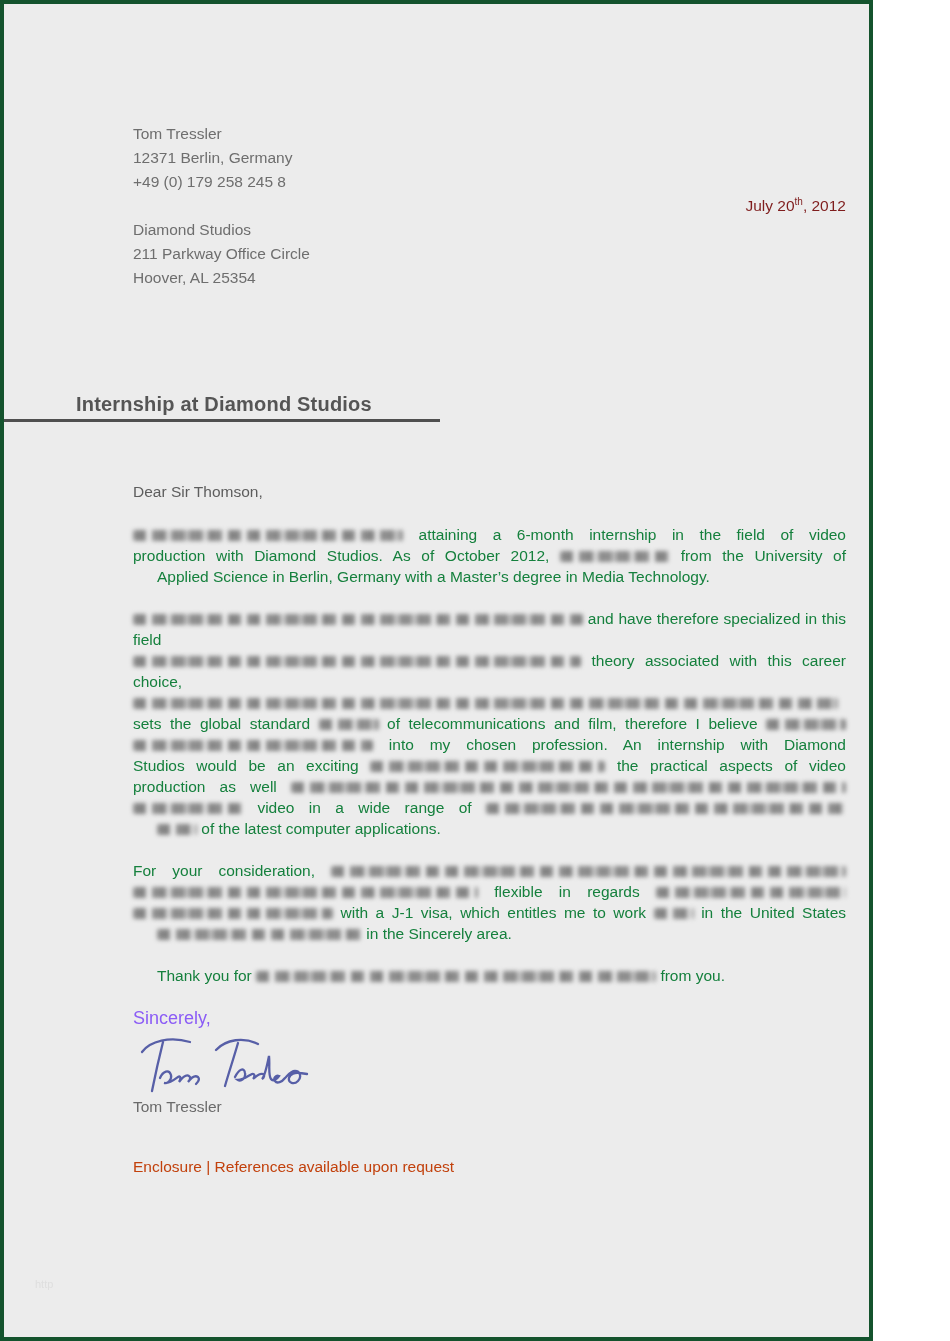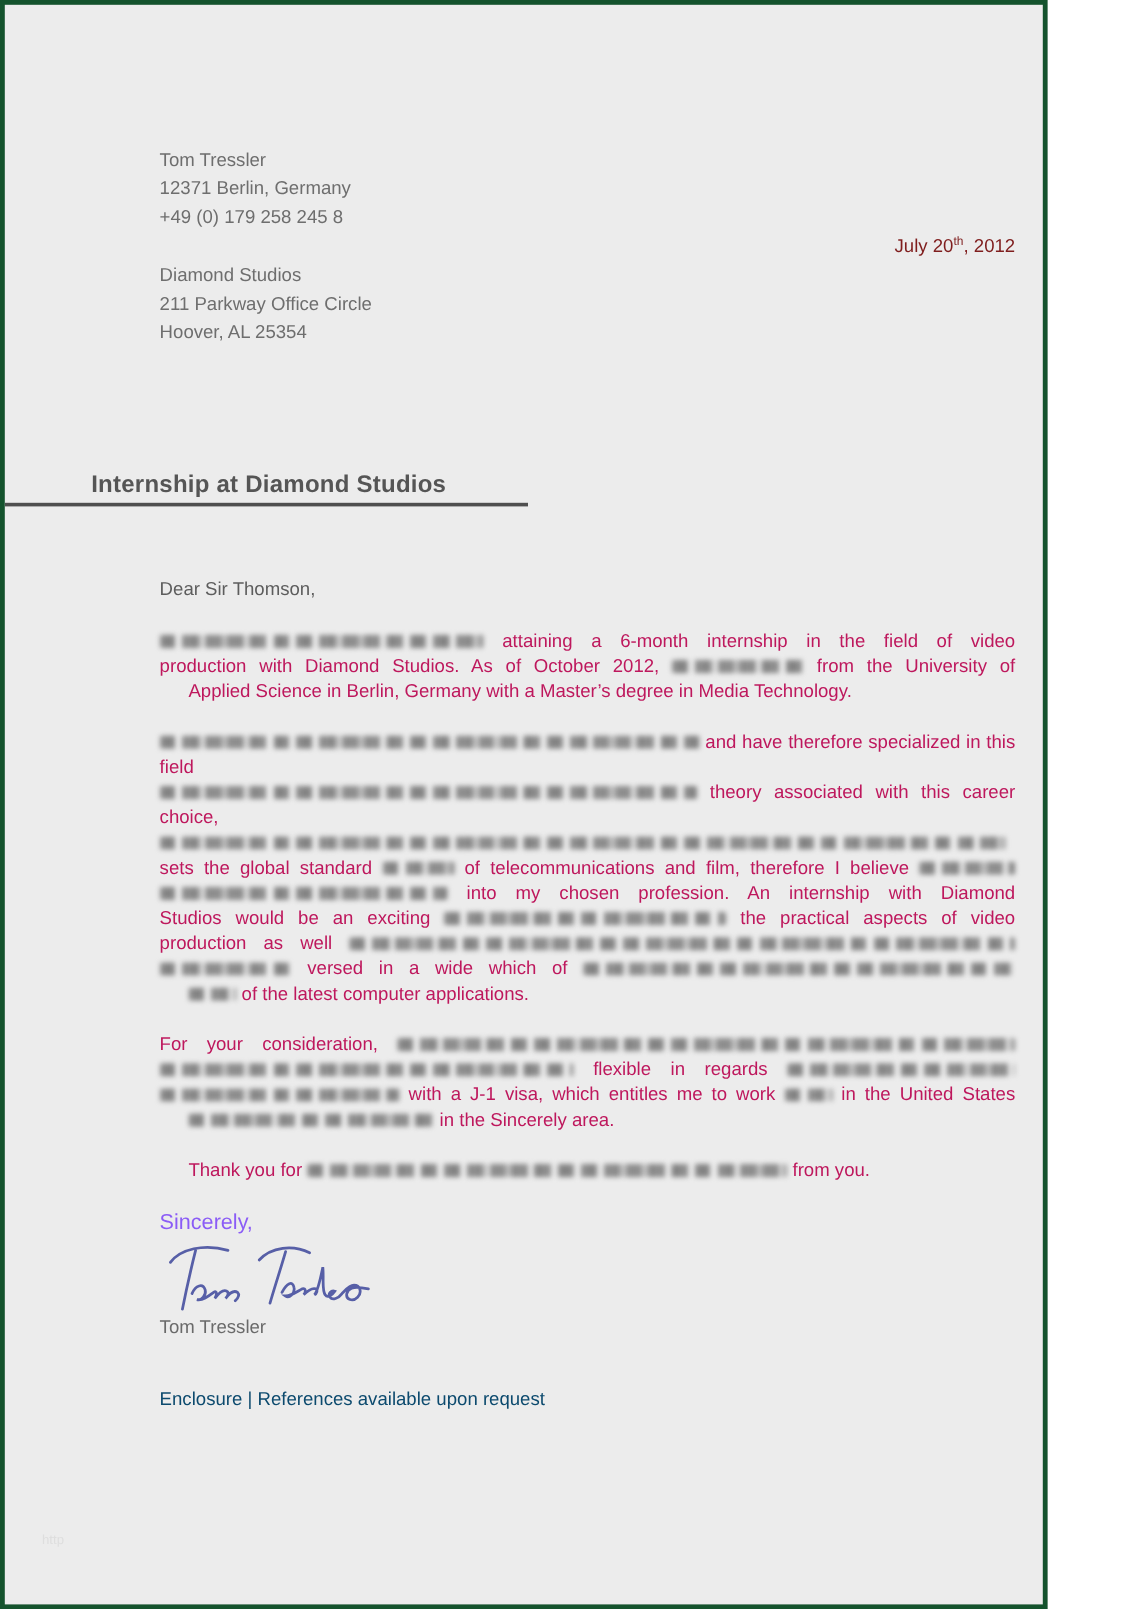--- a/index.html
+++ b/index.html
@@ -34,21 +34,21 @@
     width:436px; height:3px; background:#4f4f4f;
   }
 
   
   .salutation {
     position:absolute; left:129px; top:477px; width:713px;
     font-size:15.5px; color:#5d5d5d; line-height:21px;
   }
   .body-paras {
     position:absolute; left:129px; top:520px; width:713px;
-    font-size:15.5px; color:#be185d; line-height:21px;
+    font-size:15.5px; color:#15803d; line-height:21px;
   }
   .para + .para { margin-top:21px; }
   .line { width:713px; }
   .jl { text-align:justify; text-align-last:justify; }
   .ll { text-align:left; text-align-last:left;margin-left:24px; }
   .redact {
     display:inline-block; height:11px; border-radius:2px;
     background:
       repeating-linear-gradient(90deg, rgba(118,118,118,.80) 0 13px, rgba(118,118,118,0) 13px 19px),
       repeating-linear-gradient(90deg, rgba(142,142,142,.55) 4px 12px, rgba(142,142,142,0) 12px 27px);
@@ -61,21 +61,21 @@
     position:absolute; left:129px; top:1004px;
     font-size:18px; color:#8b5cf6; line-height:21px;
   }
   .signature-svg { position:absolute; left:134px; top:1028px; }
   .typed-name {
     position:absolute; left:129px; top:1092px;
     font-size:15.5px; color:#6a6a6a; line-height:21px;
   }
   .footer-line {
     position:absolute; left:129px; top:1152px;
-    font-size:15.5px; color:#0c4a6e; line-height:21px;
+    font-size:15.5px; color:#c2410c; line-height:21px;
   }
   .watermark {
     position:absolute; left:31px; top:1274px;
     font-size:11px; color:#dedede;
   }
 </style>
 </head>
 <body>
 
 <div class="page">
@@ -104,21 +104,21 @@
         <div class="line ll"><span>Applied Science in Berlin, Germany with a Master’s degree in Media Technology.</span> </div>
       </div>
       <div class="para">
         <div class="line jl"><span class="redact" style="width: 450px;"></span> <span>and have therefore specialized in this field</span> </div>
         <div class="line jl"><span class="redact" style="width: 448px;"></span> <span>theory associated with this career choice,</span> </div>
         <div class="line jl"><span class="redact" style="width: 705px;"></span> </div>
         <div class="line jl"><span>sets the global standard</span> <span class="redact" style="width: 60px;"></span> <span>of telecommunications and film, therefore I believe</span> <span class="redact" style="width: 80px;"></span> </div>
         <div class="line jl"><span class="redact" style="width: 240px;"></span> <span>into my chosen profession. An internship with Diamond</span> </div>
         <div class="line jl"><span>Studios would be an exciting</span> <span class="redact" style="width: 235px;"></span> <span>the practical aspects of video</span> </div>
         <div class="line jl"><span>production as well</span> <span class="redact" style="width: 555px;"></span> </div>
-        <div class="line jl"><span class="redact" style="width: 110px;"></span> <span>versed in a wide which of</span> <span class="redact" style="width: 360px;"></span> </div>
+        <div class="line jl"><span class="redact" style="width: 110px;"></span> <span>video in a wide range of</span> <span class="redact" style="width: 360px;"></span> </div>
         <div class="line ll"><span class="redact" style="width: 40px;"></span> <span>of the latest computer applications.</span> </div>
       </div>
       <div class="para">
         <div class="line jl"><span>For your consideration,</span> <span class="redact" style="width: 515px;"></span> </div>
         <div class="line jl"><span class="redact" style="width: 345px;"></span> <span>flexible in regards</span> <span class="redact" style="width: 190px;"></span> </div>
         <div class="line jl"><span class="redact" style="width: 200px;"></span> <span>with a J-1 visa, which entitles me to work</span> <span class="redact" style="width: 40px;"></span> <span>in the United States</span> </div>
         <div class="line ll"><span class="redact" style="width: 205px;"></span> <span>in the Sincerely area.</span> </div>
       </div>
       <div class="para">
         <div class="line ll"><span>Thank you for</span> <span class="redact" style="width: 400px;"></span> <span>from you.</span> </div>

